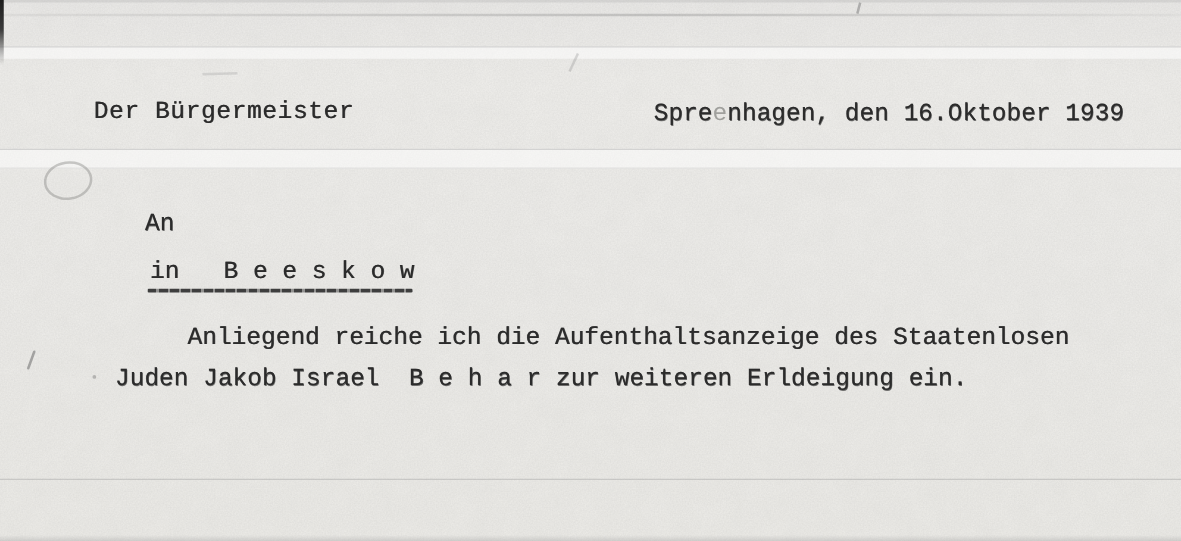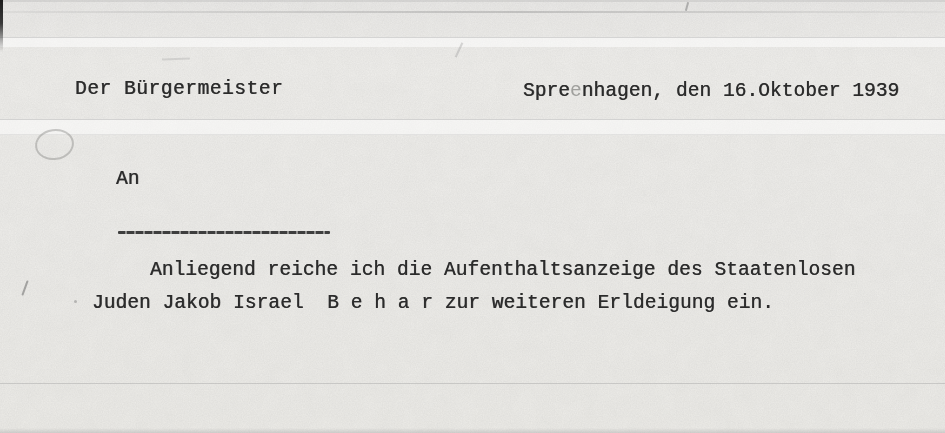--- a/index.html
+++ b/index.html
@@ -88,18 +88,19 @@
   <div class="speck speck-2"></div>
   <div class="speck speck-3"></div>
   <div class="speck speck-4"></div>
   <div class="speck speck-5"></div>
 
   <div class="tl sender">Der Bürgermeister</div>
 
   <div class="tl dateline"><span>Spre</span><span class="faint">e</span><span>nhagen, den 16.Oktober 1939</span></div>
 
   <div class="tl recipient-1">An</div>
+  <div class="tl recipient-3">in   B e e s k o w</div>
   <div class="underline-mark"></div>
 
   <div class="tl body-2">Juden Jakob Israel  B e h a r zur weiteren Erldeigung ein.</div>
   <div class="tl body-1">Anliegend reiche ich die Aufenthaltsanzeige des Staatenlosen</div>
 
 </div>
 
 </body></html>

